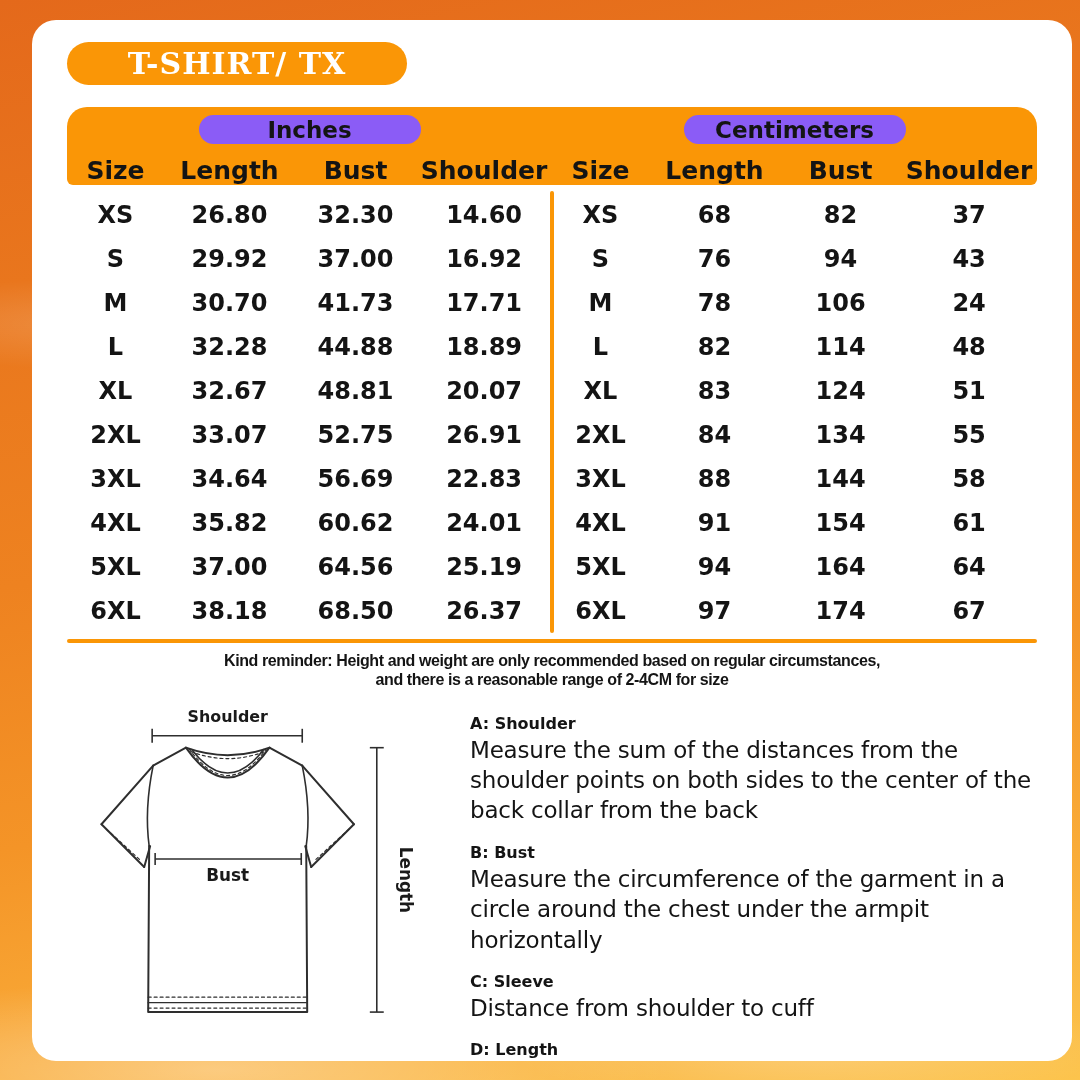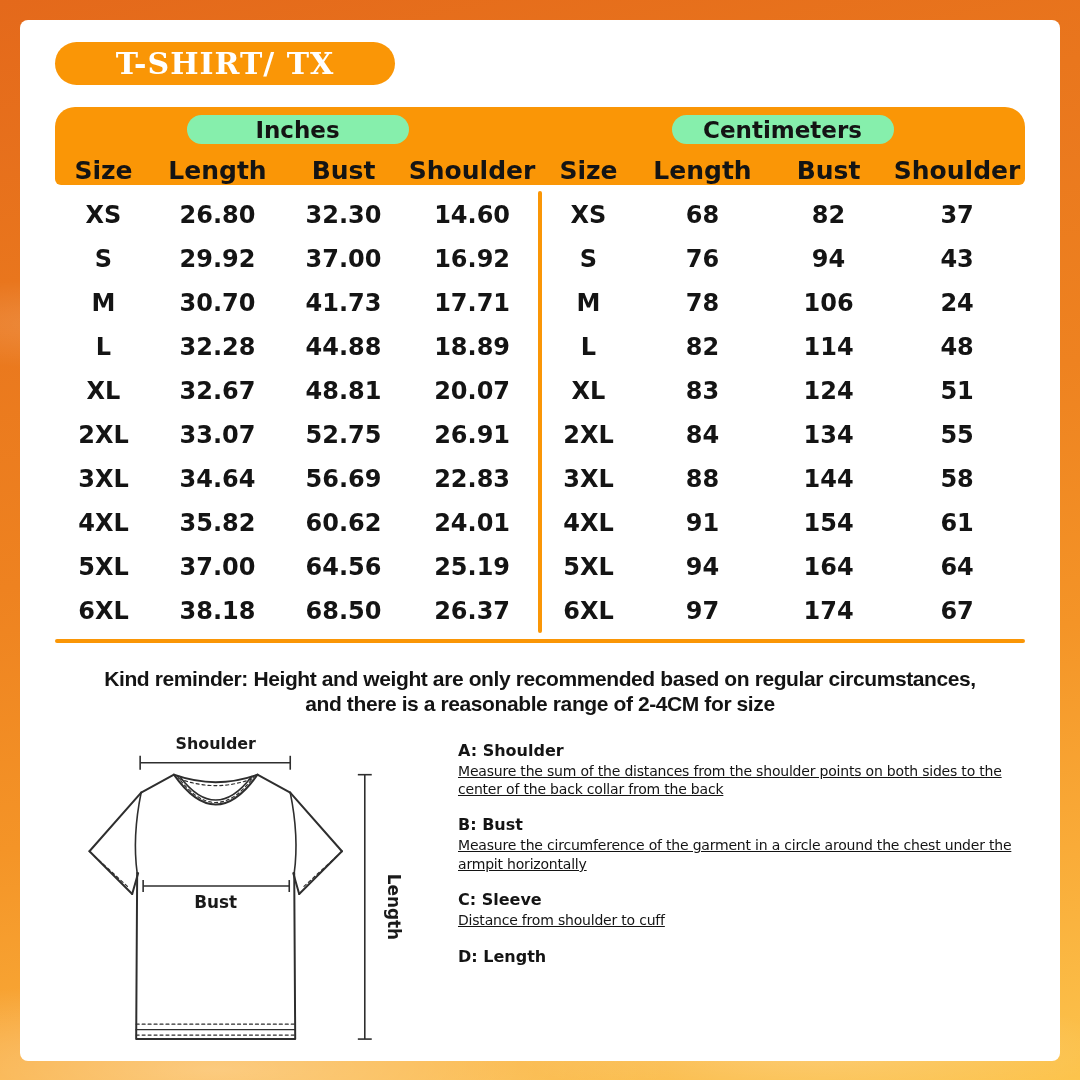--- a/index.html
+++ b/index.html
@@ -13,22 +13,22 @@
   
   body::before{
     content:"";position:absolute;inset:0;
     background:
       radial-gradient(60% 12% at 20% 99%, rgba(255,255,255,.35), rgba(255,255,255,0) 70%),
       radial-gradient(40% 8% at 75% 97%, rgba(255,255,255,.25), rgba(255,255,255,0) 70%),
       radial-gradient(30% 6% at 8% 30%, rgba(255,255,255,.15), rgba(255,255,255,0) 70%);
     pointer-events:none;
   }
   .card{
-    position:absolute;left:20px;top:20px;width:1040px;height:1041px;
-    background:#ffffff;border-radius:8px;
+    position:absolute;left:32px;top:20px;width:1040px;height:1041px;
+    background:#ffffff;border-radius:24px;
     padding:22px 35px 0 35px;box-sizing:border-box;
   }
   
   .title-pill{
     width:340px;height:43px;border-radius:22px;
     background:var(--orange);
     display:flex;align-items:center;justify-content:center;
     margin-bottom:22px;
   }
   .title-pill span{
@@ -36,21 +36,21 @@
     font-weight:700;color:#ffffff;font-size:30px;letter-spacing:1px;
   }
   
   :root{--orange:#fa9606;}
   .chart-header{
     background:var(--orange);border-radius:20px 20px 6px 6px;
     display:flex;height:78px;padding-top:8px;box-sizing:border-box;
   }
   .chart-header .half{flex:1;display:flex;flex-direction:column;}
   .unit-pill{
-    background:#86efac;border-radius:16px;height:32px;width:222px;
+    background:#8b5cf6;border-radius:16px;height:32px;width:222px;
     margin:0 auto;display:flex;align-items:center;justify-content:center;
     font-weight:700;font-size:23px;
   }
   .col-labels{
     flex:1;display:grid;grid-template-columns:20% 27% 25% 28%;
     align-items:center;text-align:center;
     font-weight:700;font-size:25px;margin-top:12px;
   }
   .chart-body{display:flex;position:relative;padding:8px 0 0 0;}
   .chart-body .half{
@@ -58,32 +58,32 @@
     grid-auto-rows:44px;align-items:center;text-align:center;
   }
   .chart-body .cell{font-weight:700;font-size:24px;}
   .v-divider{
     position:absolute;left:calc(50% - 2px);top:6px;bottom:0;width:4px;
     background:var(--orange);border-radius:2px;
   }
   .h-rule{height:4px;background:var(--orange);border-radius:2px;margin-top:6px;}
   
   .reminder{
-    text-align:center;font-weight:700;font-size:21px;line-height:1.18;
-    margin-top:24px;letter-spacing:-0.4px;
+    text-align:center;font-weight:700;font-size:16px;line-height:1.18;
+    margin-top:9px;letter-spacing:-0.4px;
     font-family:"Liberation Sans","DejaVu Sans",sans-serif;
   }
   .reminder span{display:block;}
   
   .bottom{display:flex;margin-top:6px;}
   .diagram{width:385px;flex:none;}
   .guide{flex:1;padding:18px 0 0 18px;}
   .guide-item{margin-bottom:17px;}
   .guide-heading{font-weight:700;font-size:16px;margin-bottom:2px;}
-  .guide-body{font-size:14px;line-height:1.32;letter-spacing:-0.2px;text-decoration:underline;}
+  .guide-body{font-size:23px;line-height:1.32;letter-spacing:-0.2px;}
   svg text{font-family:"DejaVu Sans","Liberation Sans",sans-serif;}
 </style>
 </head>
 <body>
 
 <div class="card">
 
   <div class="title-pill">
     <span>T-SHIRT/ TX</span>
   </div>

